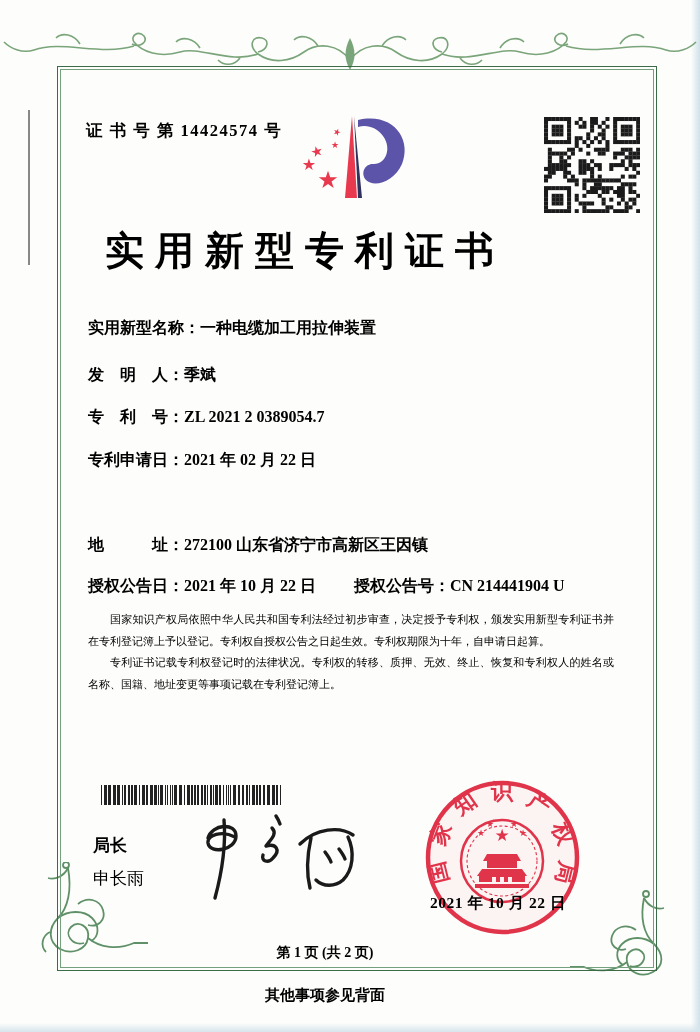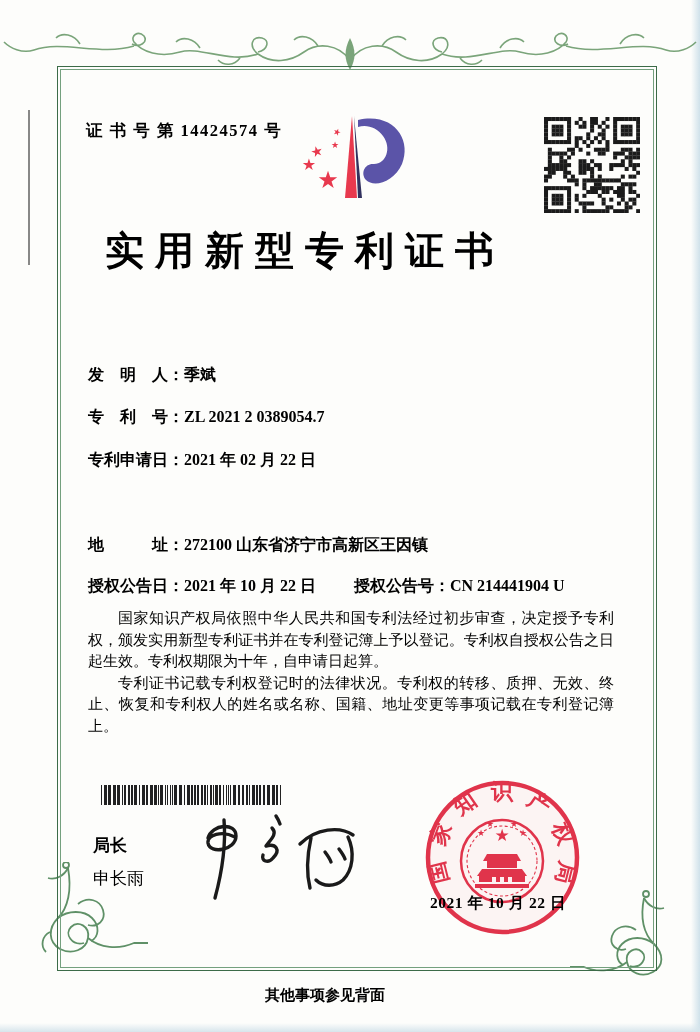--- a/index.html
+++ b/index.html
@@ -20,21 +20,21 @@
   .cert-no{left:86px;top:120px;font-size:16.5px;font-weight:600;letter-spacing:1.5px;}
   .logo{left:286px;top:110px;}
   .qr{left:544px;top:117px;}
   .title{left:57px;top:224px;width:485px;text-align:center;font-size:39px;font-weight:700;letter-spacing:11px;text-indent:11px;}
   
   .field{left:88px;width:540px;font-size:16px;font-weight:600;white-space:nowrap;}
   .f-name{top:318px;} .f-inv{top:365px;} .f-pno{top:407px;} .f-fil{top:450px;}
   .f-pat{top:492px;} .f-addr{top:535px;} .f-grant{top:576px;}
   .pair1{display:inline-block;width:262px;}
   
-  .body-text{left:88px;top:609px;width:526px;font-size:15px;line-height:21.6px;text-align:justify;font-family:Liberation Mono, monospace;}
+  .body-text{left:88px;top:609px;width:526px;font-size:11px;line-height:21.6px;text-align:justify;}
   .body-text p{margin:0;text-indent:2em;}
   
   .barcode{left:101px;top:785px;}
   
   .dir-title{left:93px;top:834px;font-size:17px;font-weight:600;}
   .dir-name{left:93px;top:867px;font-size:17px;font-weight:400;}
   .sig{left:188px;top:810px;}
   
   .seal{left:420px;top:775px;}
   .seal-date{left:430px;top:893px;width:170px;font-size:15.5px;font-weight:700;letter-spacing:.5px;}
@@ -414,20 +414,23 @@
       <rect x="61.44" y="92.16" width="4.04" height="4.04" fill="#1b1b1b"></rect>
       <rect x="69.12" y="92.16" width="4.04" height="4.04" fill="#1b1b1b"></rect>
       <rect x="72.96" y="92.16" width="4.04" height="4.04" fill="#1b1b1b"></rect>
       <rect x="76.8" y="92.16" width="4.04" height="4.04" fill="#1b1b1b"></rect>
       <rect x="80.64" y="92.16" width="4.04" height="4.04" fill="#1b1b1b"></rect>
       <rect x="92.16" y="92.16" width="4.04" height="4.04" fill="#1b1b1b"></rect>
     </svg>
 
   <div class="abs title">实用新型专利证书</div>
 
+  <div class="abs field f-name">
+    <span>实用新型名称：</span><span>一种电缆加工用拉伸装置</span>
+  </div>
   <div class="abs field f-inv">
     <span>发　明　人：</span><span>季斌</span>
   </div>
   <div class="abs field f-pno">
     <span>专　利　号：</span><span>ZL 2021 2 0389054.7</span>
   </div>
   <div class="abs field f-fil">
     <span>专利申请日：</span><span>2021 年 02 月 22 日</span>
   </div>
   <div class="abs field f-addr">
@@ -539,15 +542,16 @@
       </g>
       <g fill="#fdeef0">
         <rect x="72" y="102" width="4" height="5"></rect>
         <rect x="80" y="102" width="4" height="5"></rect>
         <rect x="88" y="102" width="4" height="5"></rect>
       </g>
     </g>
   </svg>
   <div class="abs seal-date">2021 年 10 月 22 日</div>
 
+  <div class="abs page-info">第 1 页 (共 2 页)</div>
   <div class="abs back-note">其他事项参见背面</div>
 
 </div>
 
 </body></html>

